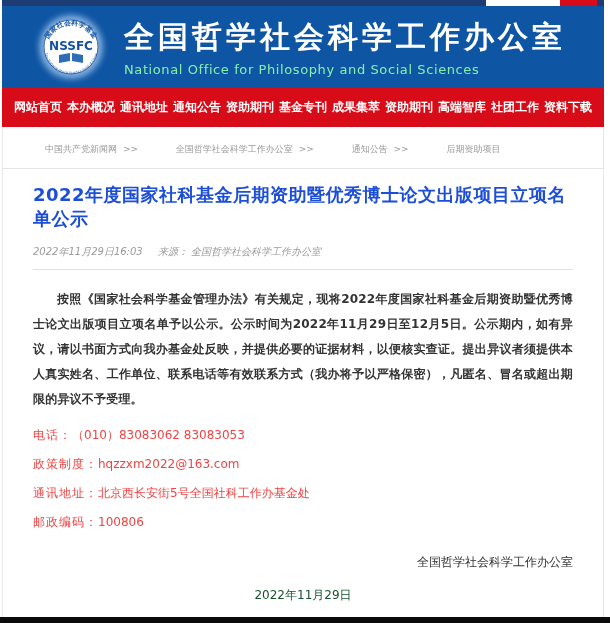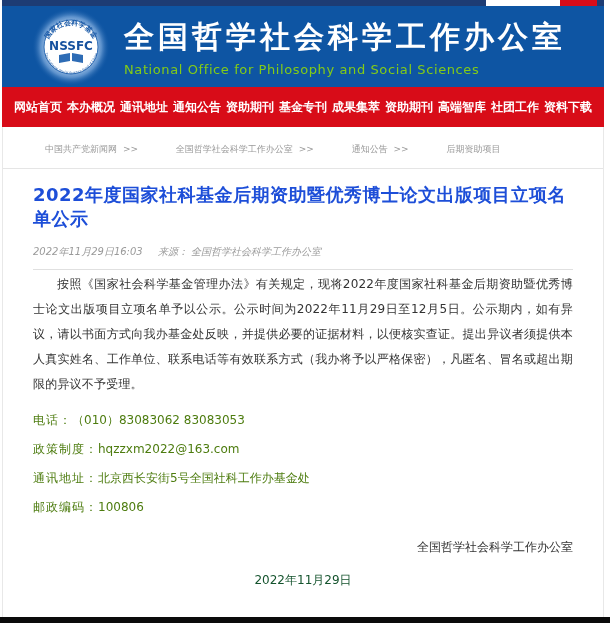--- a/index.html
+++ b/index.html
@@ -14,21 +14,21 @@
   
   .topbar { height: 6px; background: #1d3c74; position: relative; }
   .tb-white { position: absolute; left: 484px; top: 0; width: 74px; height: 6px; background: #fff; }
   .tb-red   { position: absolute; left: 558px; top: 0; width: 37px; height: 6px; background: #d80c18; }
 
   
   .header { height: 81px; background: #0e55a3; display: flex; align-items: center; }
   .logo { margin-left: 30px; width: 78px; height: 78px; flex: 0 0 78px; cursor: pointer; }
   .titles { margin-left: 14px; }
   .title-cn { font-size: 30px; font-weight: bold; color: #ffffff; letter-spacing: 4px; white-space: nowrap; }
-  .title-en { font-size: 13px; color: #84cc16; margin-top: 4px; letter-spacing: 0.6px; white-space: nowrap; }
+  .title-en { font-size: 13px; color: #86efac; margin-top: 4px; letter-spacing: 0.6px; white-space: nowrap; }
 
   
   .nav { height: 40px; background: #d80c18; display: flex; align-items: center;
          justify-content: space-between; padding: 0 12px; }
   .nav-item { color: #fff; font-size: 12px; font-weight: bold; text-decoration: none; white-space: nowrap; cursor: pointer; }
 
   
   .content { border-left: 1px solid #e8e8e8; border-right: 1px solid #e8e8e8;
              height: 507px; overflow: hidden; }
   .breadcrumb { padding: 16px 10px 12px 10px; font-size: 9px; color: #999; }
@@ -36,22 +36,22 @@
   .breadcrumb .sep { margin: 0 3px; color: #999; }
 
   .article-box { border-top: 1px solid #e5e5e5; padding: 0 30px; }
   .article-title { font-size: 18px; font-weight: bold; color: #1d4ed8; line-height: 1.36;
                    margin: 14px 0 0 0; letter-spacing: 0.5px; }
   .meta { margin-top: 13px; font-size: 10px; color: #9a9a9a; font-style: italic; }
   .meta .src-label { margin-left: 12px; }
   .divider { border-bottom: 1px solid #e0e0e0; margin-top: 10px; }
 
   .body-para { font-size: 12px; color: #333; line-height: 25px; text-indent: 2em;
-               margin: 2px 0 0 0; letter-spacing: 0.2px; text-align: justify; }
-  .contact { font-size: 12px; color: #4d7c0f; margin: 17px 0 0 0; line-height: 12px; }
+               margin: 17px 0 0 0; letter-spacing: 0.2px; text-align: justify; font-weight: bold; }
+  .contact { font-size: 12px; color: #ef4444; margin: 17px 0 0 0; line-height: 12px; }
   .contact .c-label { letter-spacing: 1px; }
   .sign-org  { font-size: 12px; color: #333; text-align: right; margin: 28px 0 0 0; line-height: 12px; }
   .sign-date { font-size: 12px; color: #14532d; text-align: center; margin: 21px 0 0 0; line-height: 12px; }
 
   .bottom-bar { position: absolute; left: 0; bottom: 0; width: 610px; height: 6px; background: #0a0a0a; }
 </style>
 </head>
 <body>
 
 <div class="page">

